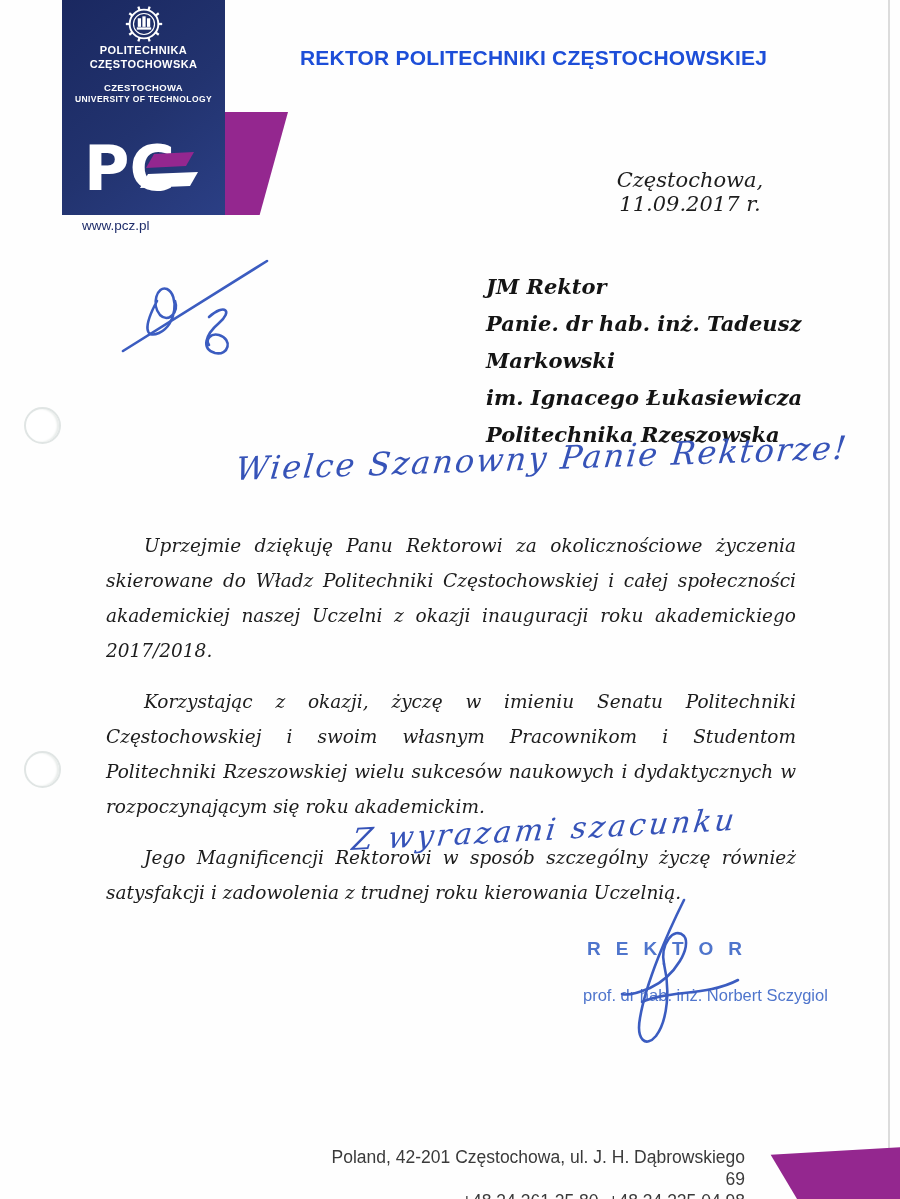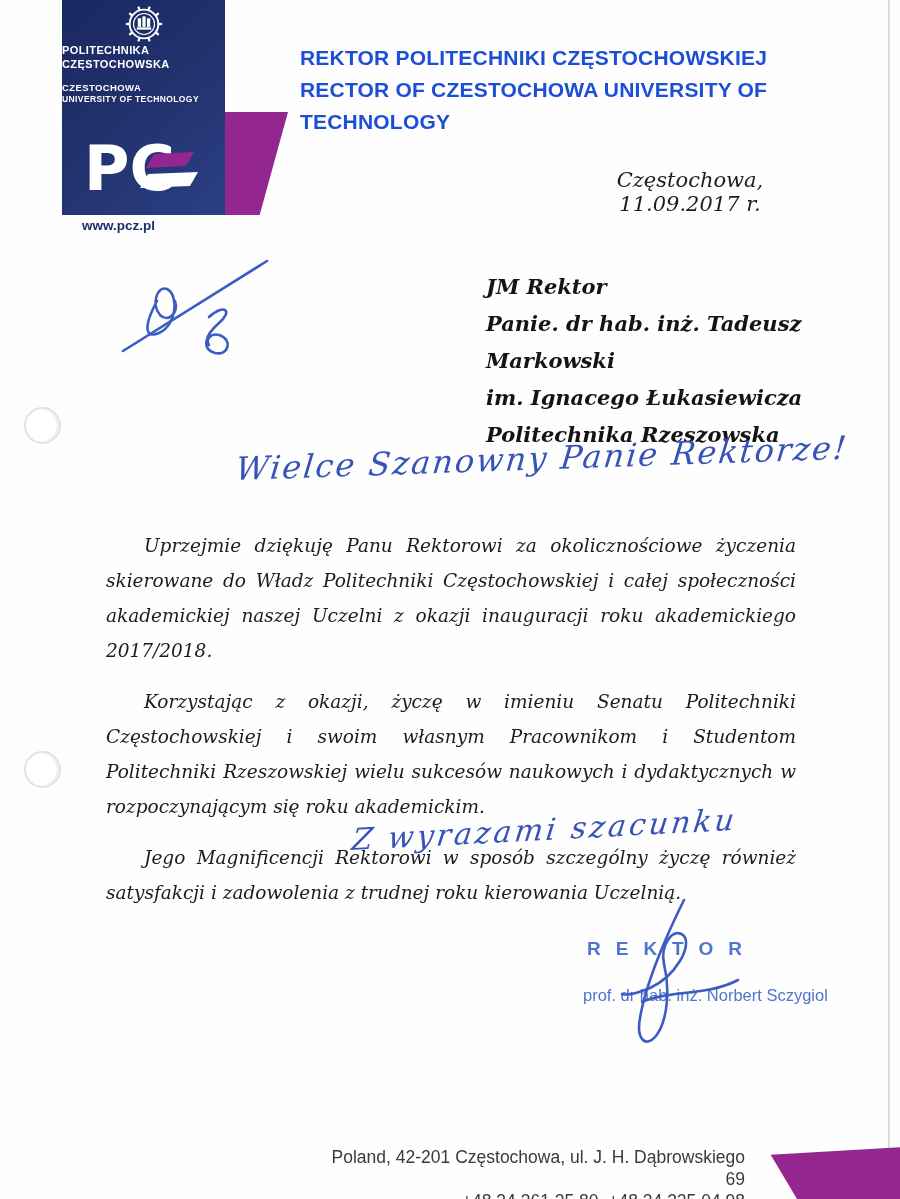--- a/index.html
+++ b/index.html
@@ -9,29 +9,29 @@
     font-family:"Liberation Sans",sans-serif;color:#222;
   }
   
   .scanline{position:absolute;top:0;bottom:0;width:2px;background:#dcdcdc;}
   .hole{position:absolute;width:33px;height:33px;border-radius:50%;
     border:2px solid #e0e5e4;background:#fff;box-shadow:inset -2px 0 2px #e8ecea;}
   
   .logo-magenta{position:absolute;left:225px;top:112px;width:63px;height:103px;
     clip-path:polygon(0 0,100% 0,55% 100%,0 100%);}
   .logo-block{position:absolute;left:62px;top:0;width:163px;height:215px;
-    color:#fff;text-align:left;}
+    color:#fff;text-align:center;}
   .logo-line{position:absolute;left:0;right:0;font-weight:bold;letter-spacing:.4px;}
   .l1{top:44px;font-size:11px;}
   .l2{top:58px;font-size:11px;}
   .l3{top:82px;font-size:9.5px;}
   .l4{top:94px;font-size:8.5px;}
   .crest{position:absolute;left:52px;top:2px;}
   .monogram{position:absolute;left:20px;top:128px;}
-  .website{position:absolute;left:82px;top:218px;font-size:13.5px;font-weight:bold;}
+  .website{position:absolute;left:82px;top:218px;font-size:13.5px;font-weight:normal;}
   
   .header{position:absolute;left:300px;top:42px;font-weight:bold;font-size:21px;
     line-height:32px;color:#1d4ed8;letter-spacing:.2px;}
   
   .dateline{position:absolute;left:560px;top:168px;width:260px;text-align:center;
     font-family:"DejaVu Serif",serif;font-style:italic;font-size:21px;color:#1d1d1d;}
   
   .addressee{position:absolute;left:486px;top:268px;
     font-family:"DejaVu Serif",serif;font-style:italic;font-weight:bold;
     font-size:21px;line-height:37px;color:#141414;}
@@ -97,21 +97,20 @@
     <svg class="monogram" width="130" height="74" viewBox="0 0 130 74">
       <text x="2" y="62" font-family="DejaVu Sans, sans-serif" font-weight="bold" font-size="62" fill="#fff">PC</text>
       <polygon points="72,26 112,24 104,38 64,40" fill="#94278f"></polygon>
       <polygon points="66,46 116,44 108,58 58,60" fill="#fff"></polygon>
     </svg>
   </div>
   <div class="website" style="color:#1e2c6a;">www.pcz.pl</div>
 
   <div class="header">
     <div>REKTOR POLITECHNIKI CZĘSTOCHOWSKIEJ</div>
-    <div>RECTOR OF CZESTOCHOWA UNIVERSITY OF TECHNOLOGY</div>
   </div>
 
   <div class="dateline">Częstochowa, 11.09.2017 r.</div>
 
   <svg class="svg-abs" style="left:105px;top:243px;" width="180" height="120" viewBox="0 0 180 120">
     <g fill="none" stroke="#3b5cc0" stroke-width="2.6" stroke-linecap="round">
       <path d="M18,108 L162,18"></path>
       <path d="M52,58 C38,84 40,96 54,90 C72,82 74,52 62,46 C52,42 46,62 55,72 C63,80 74,70 70,58"></path>
       <path d="M104,74 C120,60 128,68 114,80 C100,92 96,106 110,110 C124,113 128,96 114,92 C106,90 100,96 104,102"></path>
     </g>

